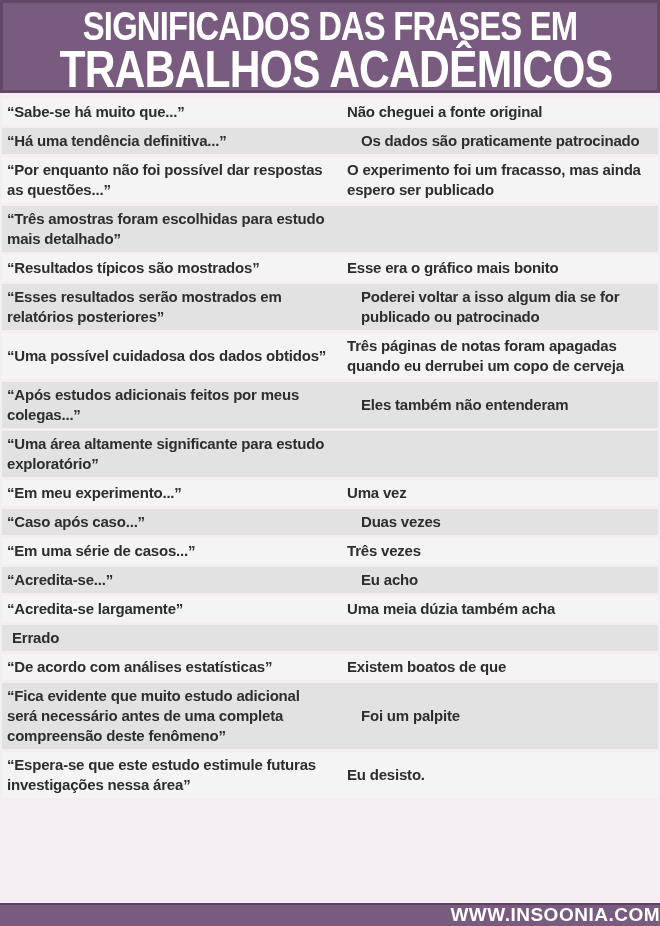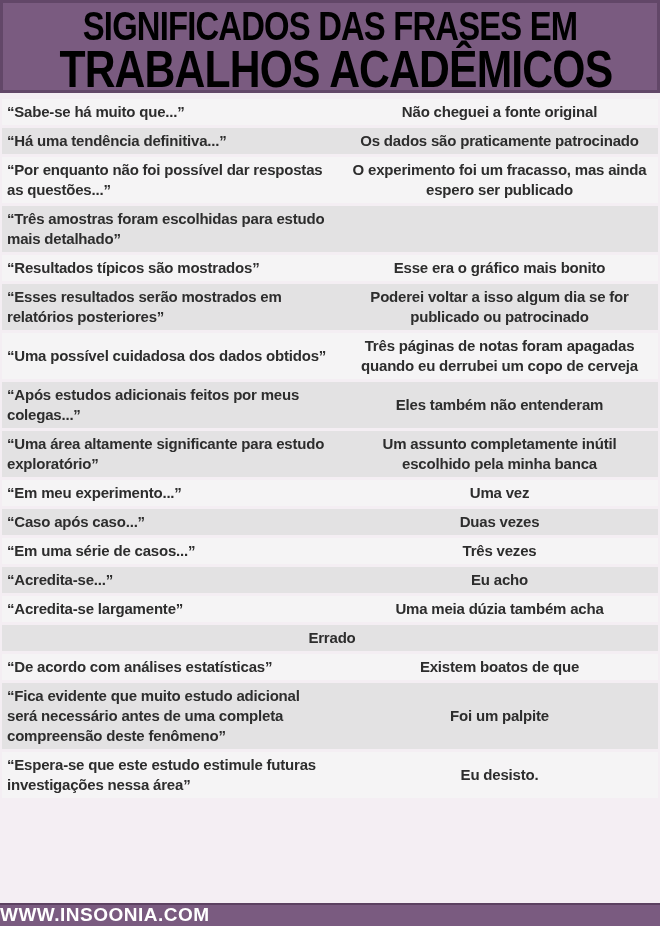--- a/index.html
+++ b/index.html
@@ -14,21 +14,21 @@
     box-sizing: border-box;
   }
 
   
   .banner {
     background: var(--purple, #7a5b80);
     box-shadow: inset 0 0 0 3px rgba(55,33,60,0.35);
     height: 93px;
     flex: 0 0 93px;
     text-align: center;
-    color: #000000;
+    color: #ffffff;
     padding-top: 6px;
     box-sizing: border-box;
     margin-bottom: 6px;
   }
   .banner-line1 {
     font-size: 40px;
     font-weight: bold;
     line-height: 40px;
     letter-spacing: -1px;
     transform: scaleX(0.82);
@@ -53,40 +53,39 @@
     display: flex;
     align-items: center;
     background: var(--row-base, #f5f4f5);
     margin-bottom: 3px;
     color: var(--text, #2d2d2d);
     font-weight: bold;
     font-size: 15px;
     line-height: 20px;
     letter-spacing: -0.2px;
   }
-  .row.alt { background: var(--row-alt, #e3e2e3); }
+  .row.alt { background: var(--row-alt, #e3e2e3); gap: 14px; }
   .cell-phrase {
     flex: 0 0 335px;
     box-sizing: border-box;
     padding: 3px 10px 3px 5px;
   }
   .cell-meaning {
     flex: 1 1 auto;
     box-sizing: border-box;
     padding: 3px 6px 3px 10px;
-    text-align: center;
   }
 
   
   .footer {
     flex: 0 0 23px;
     background: var(--purple, #7a5b80);
     box-shadow: inset 0 2px 0 rgba(55,33,60,0.45);
     color: #ffffff;
-    text-align: left;
+    text-align: right;
     font-weight: bold;
     font-size: 19px;
     line-height: 23px;
     letter-spacing: 0.5px;
   }
 </style>
 </head>
 <body>
 
 <div class="page">
@@ -123,21 +122,20 @@
       <div class="row">
         <div class="cell-phrase">“Uma possível cuidadosa dos dados obtidos”</div>
         <div class="cell-meaning">Três páginas de notas foram apagadas quando eu derrubei um copo de cerveja</div>
       </div>
       <div class="row alt">
         <div class="cell-phrase">“Após estudos adicionais feitos por meus colegas...”</div>
         <div class="cell-meaning">Eles também não entenderam</div>
       </div>
       <div class="row alt">
         <div class="cell-phrase">“Uma área altamente significante para estudo exploratório”</div>
-        <div class="cell-meaning">Um assunto completamente inútil escolhido pela minha banca</div>
       </div>
       <div class="row">
         <div class="cell-phrase">“Em meu experimento...”</div>
         <div class="cell-meaning">Uma vez</div>
       </div>
       <div class="row alt">
         <div class="cell-phrase">“Caso após caso...”</div>
         <div class="cell-meaning">Duas vezes</div>
       </div>
       <div class="row">

